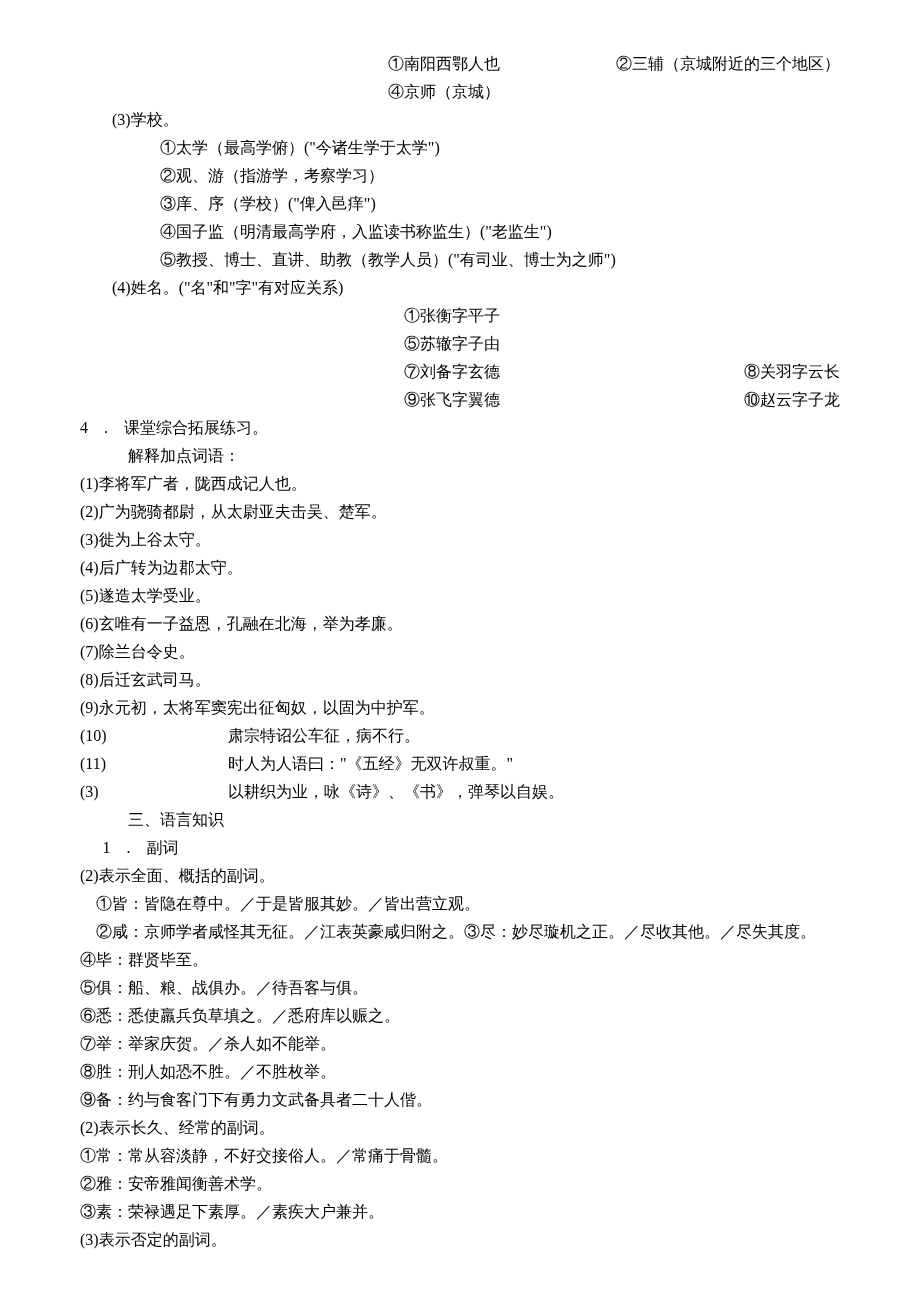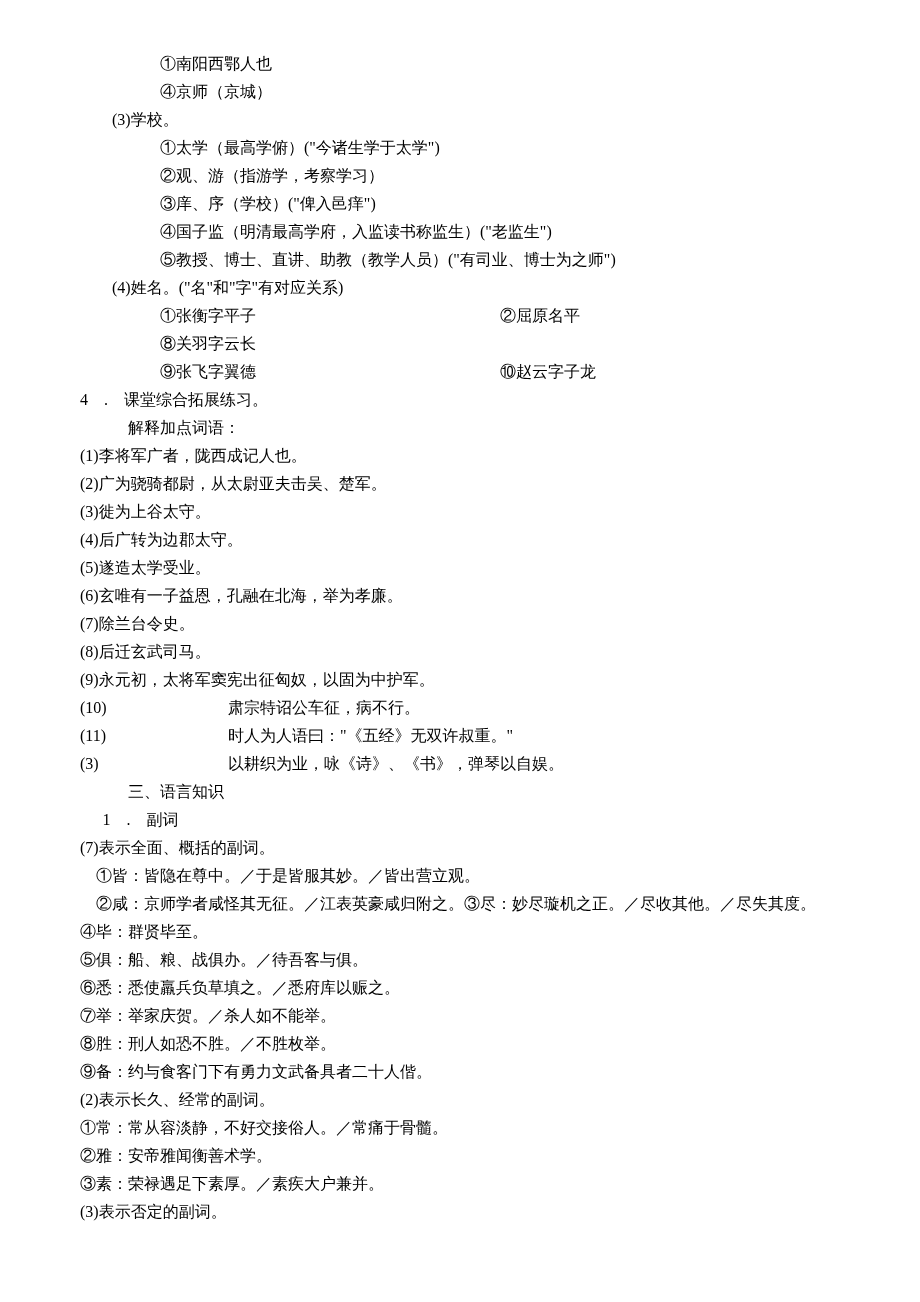--- a/index.html
+++ b/index.html
@@ -6,57 +6,59 @@
       font-family: "SimSun", "宋体", serif;
       font-size: 16px;
       line-height: 1.75;
       color: #000;
       background: #fff;
       margin: 0;
       padding: 50px 80px;
       width: 920px;
       box-sizing: border-box;
     }
-    .row { display: flex; }
+    .row { display: flex; text-align: right; }
     .col-left { flex: 0 0 50%; }
     .col-right { flex: 0 0 50%; }
     .indent-1 { padding-left: 2em; }
     .indent-2 { padding-left: 5em; }
     .indent-3 { padding-left: 3em; }
     .indent-num { padding-left: 1.4em; }
     .num-wide { display: inline-block; width: 9em; }
     p { margin: 0; }
   </style>
 </head>
 <body>
 
 <div class="row indent-2">
   <p class="col-left">①南阳西鄂人也</p>
+  <p class="col-right">②三辅（京城附近的三个地区）</p>
 </div>
 <div class="row indent-2">
   <p class="col-right">④京师（京城）</p>
 </div>
 
 <p class="indent-1">(3)学校。</p>
 <p class="indent-2">①太学（最高学俯）("今诸生学于太学")</p>
 <p class="indent-2">②观、游（指游学，考察学习）</p>
 <p class="indent-2">③庠、序（学校）("俾入邑痒")</p>
 <p class="indent-2">④国子监（明清最高学府，入监读书称监生）("老监生")</p>
 <p class="indent-2">⑤教授、博士、直讲、助教（教学人员）("有司业、博士为之师")</p>
 
 <p class="indent-1">(4)姓名。("名"和"字"有对应关系)</p>
 <div class="row indent-2">
   <p class="col-left">①张衡字平子</p>
-  <p class="col-right">②屈原名平</p>
 </div>
 <div class="row indent-2">
 </div>
 <div class="row indent-2">
+  <p class="col-left">⑤苏辙字子由</p>
 </div>
 <div class="row indent-2">
+  <p class="col-left">⑦刘备字玄德</p>
   <p class="col-right">⑧关羽字云长</p>
 </div>
 <div class="row indent-2">
   <p class="col-left">⑨张飞字翼德</p>
   <p class="col-right">⑩赵云字子龙</p>
 </div>
 <div class="row">
 </div>
 
 <p>4　.　课堂综合拓展练习。</p>
@@ -78,21 +80,21 @@
   <span class="num-wide">(11)</span>
   <span>时人为人语曰："《五经》无双许叔重。"</span>
 </p>
 <p>
   <span class="num-wide">(3)</span>
   <span>以耕织为业，咏《诗》、《书》，弹琴以自娱。</span>
 </p>
 
 <p class="indent-3">三、语言知识</p>
 <p class="indent-num">1　.　副词</p>
-<p>(7)表示全面、概括的副词。</p>
+<p>(2)表示全面、概括的副词。</p>
 <p>　①皆：皆隐在尊中。／于是皆服其妙。／皆出营立观。</p>
 <p>　②咸：京师学者咸怪其无征。／江表英豪咸归附之。③尽：妙尽璇机之正。／尽收其他。／尽失其度。</p>
 <p>④毕：群贤毕至。</p>
 <p>⑤俱：船、粮、战俱办。／待吾客与俱。</p>
 <p>⑥悉：悉使羸兵负草填之。／悉府库以赈之。</p>
 <p>⑦举：举家庆贺。／杀人如不能举。</p>
 <p>⑧胜：刑人如恐不胜。／不胜枚举。</p>
 <p>⑨备：约与食客门下有勇力文武备具者二十人偕。</p>
 
 <p>(2)表示长久、经常的副词。</p>

